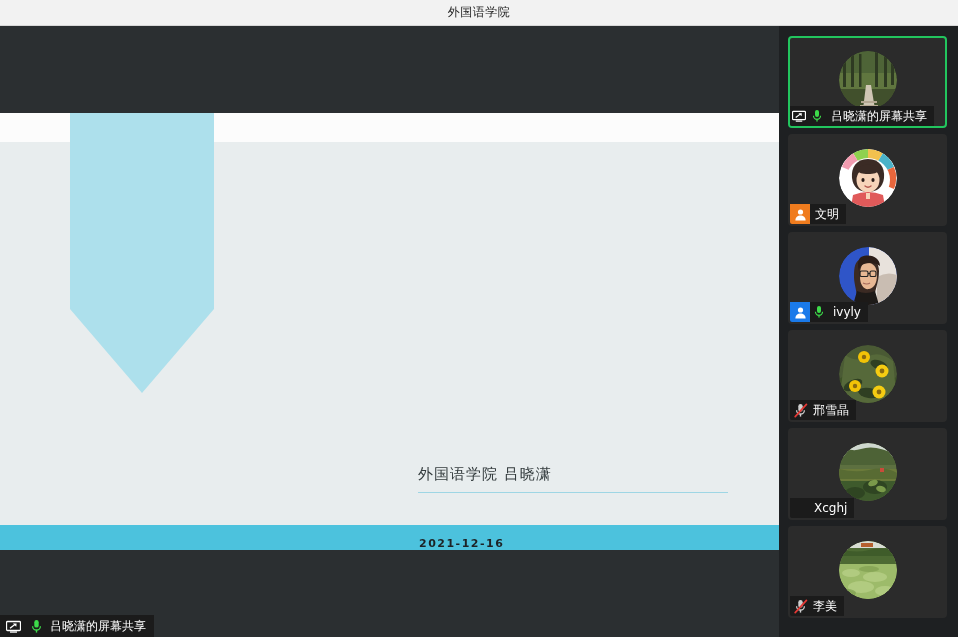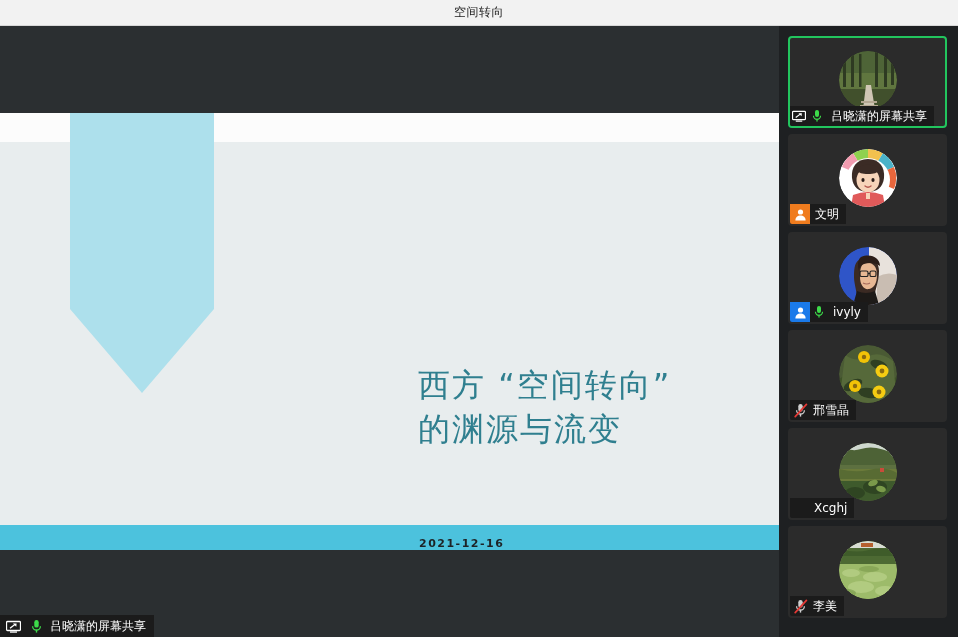--- a/index.html
+++ b/index.html
@@ -158,37 +158,34 @@
     flex: 0 0 auto;
   }
   .icon-slot svg, .badge svg { display: block; }
 </style>
 </head>
 <body>
 
 <div id="app">
 
   <div class="titlebar">
-    <span class="titlebar-text">空间转向</span>
+    <span class="titlebar-text">外国语学院</span>
   </div>
 
   <div class="meeting-body">
 
     <div class="share-stage">
 
       <div class="slide">
         <div class="slide-white-strip"></div>
         <div class="slide-ribbon"></div>
         <div class="slide-bottom-band"></div>
 
-        <div class="slide-title">
-          <span class="tline">西方 “空间转向”</span>
-          <span class="tline">的渊源与流变</span>
-        </div>
-
+
+        <div class="slide-subtitle">外国语学院 吕晓潇</div>
         <div class="slide-date">2021-12-16</div>
       </div>
 
       <div class="self-status">
         <span class="icon-slot">
           <svg width="15" height="13" viewBox="0 0 15 13">
             <rect x="0.5" y="1.5" width="14" height="9" rx="1" fill="none" stroke="#ffffff" stroke-width="1.3"></rect>
             <rect x="4" y="11.4" width="7" height="1.3" fill="#ffffff"></rect>
             <path d="M4 8.2 L9.2 4.2" stroke="#ffffff" stroke-width="1.3" fill="none"></path>
             <path d="M10.6 3.4 L6.9 3.6 L10.3 6.7 Z" fill="#ffffff"></path>

